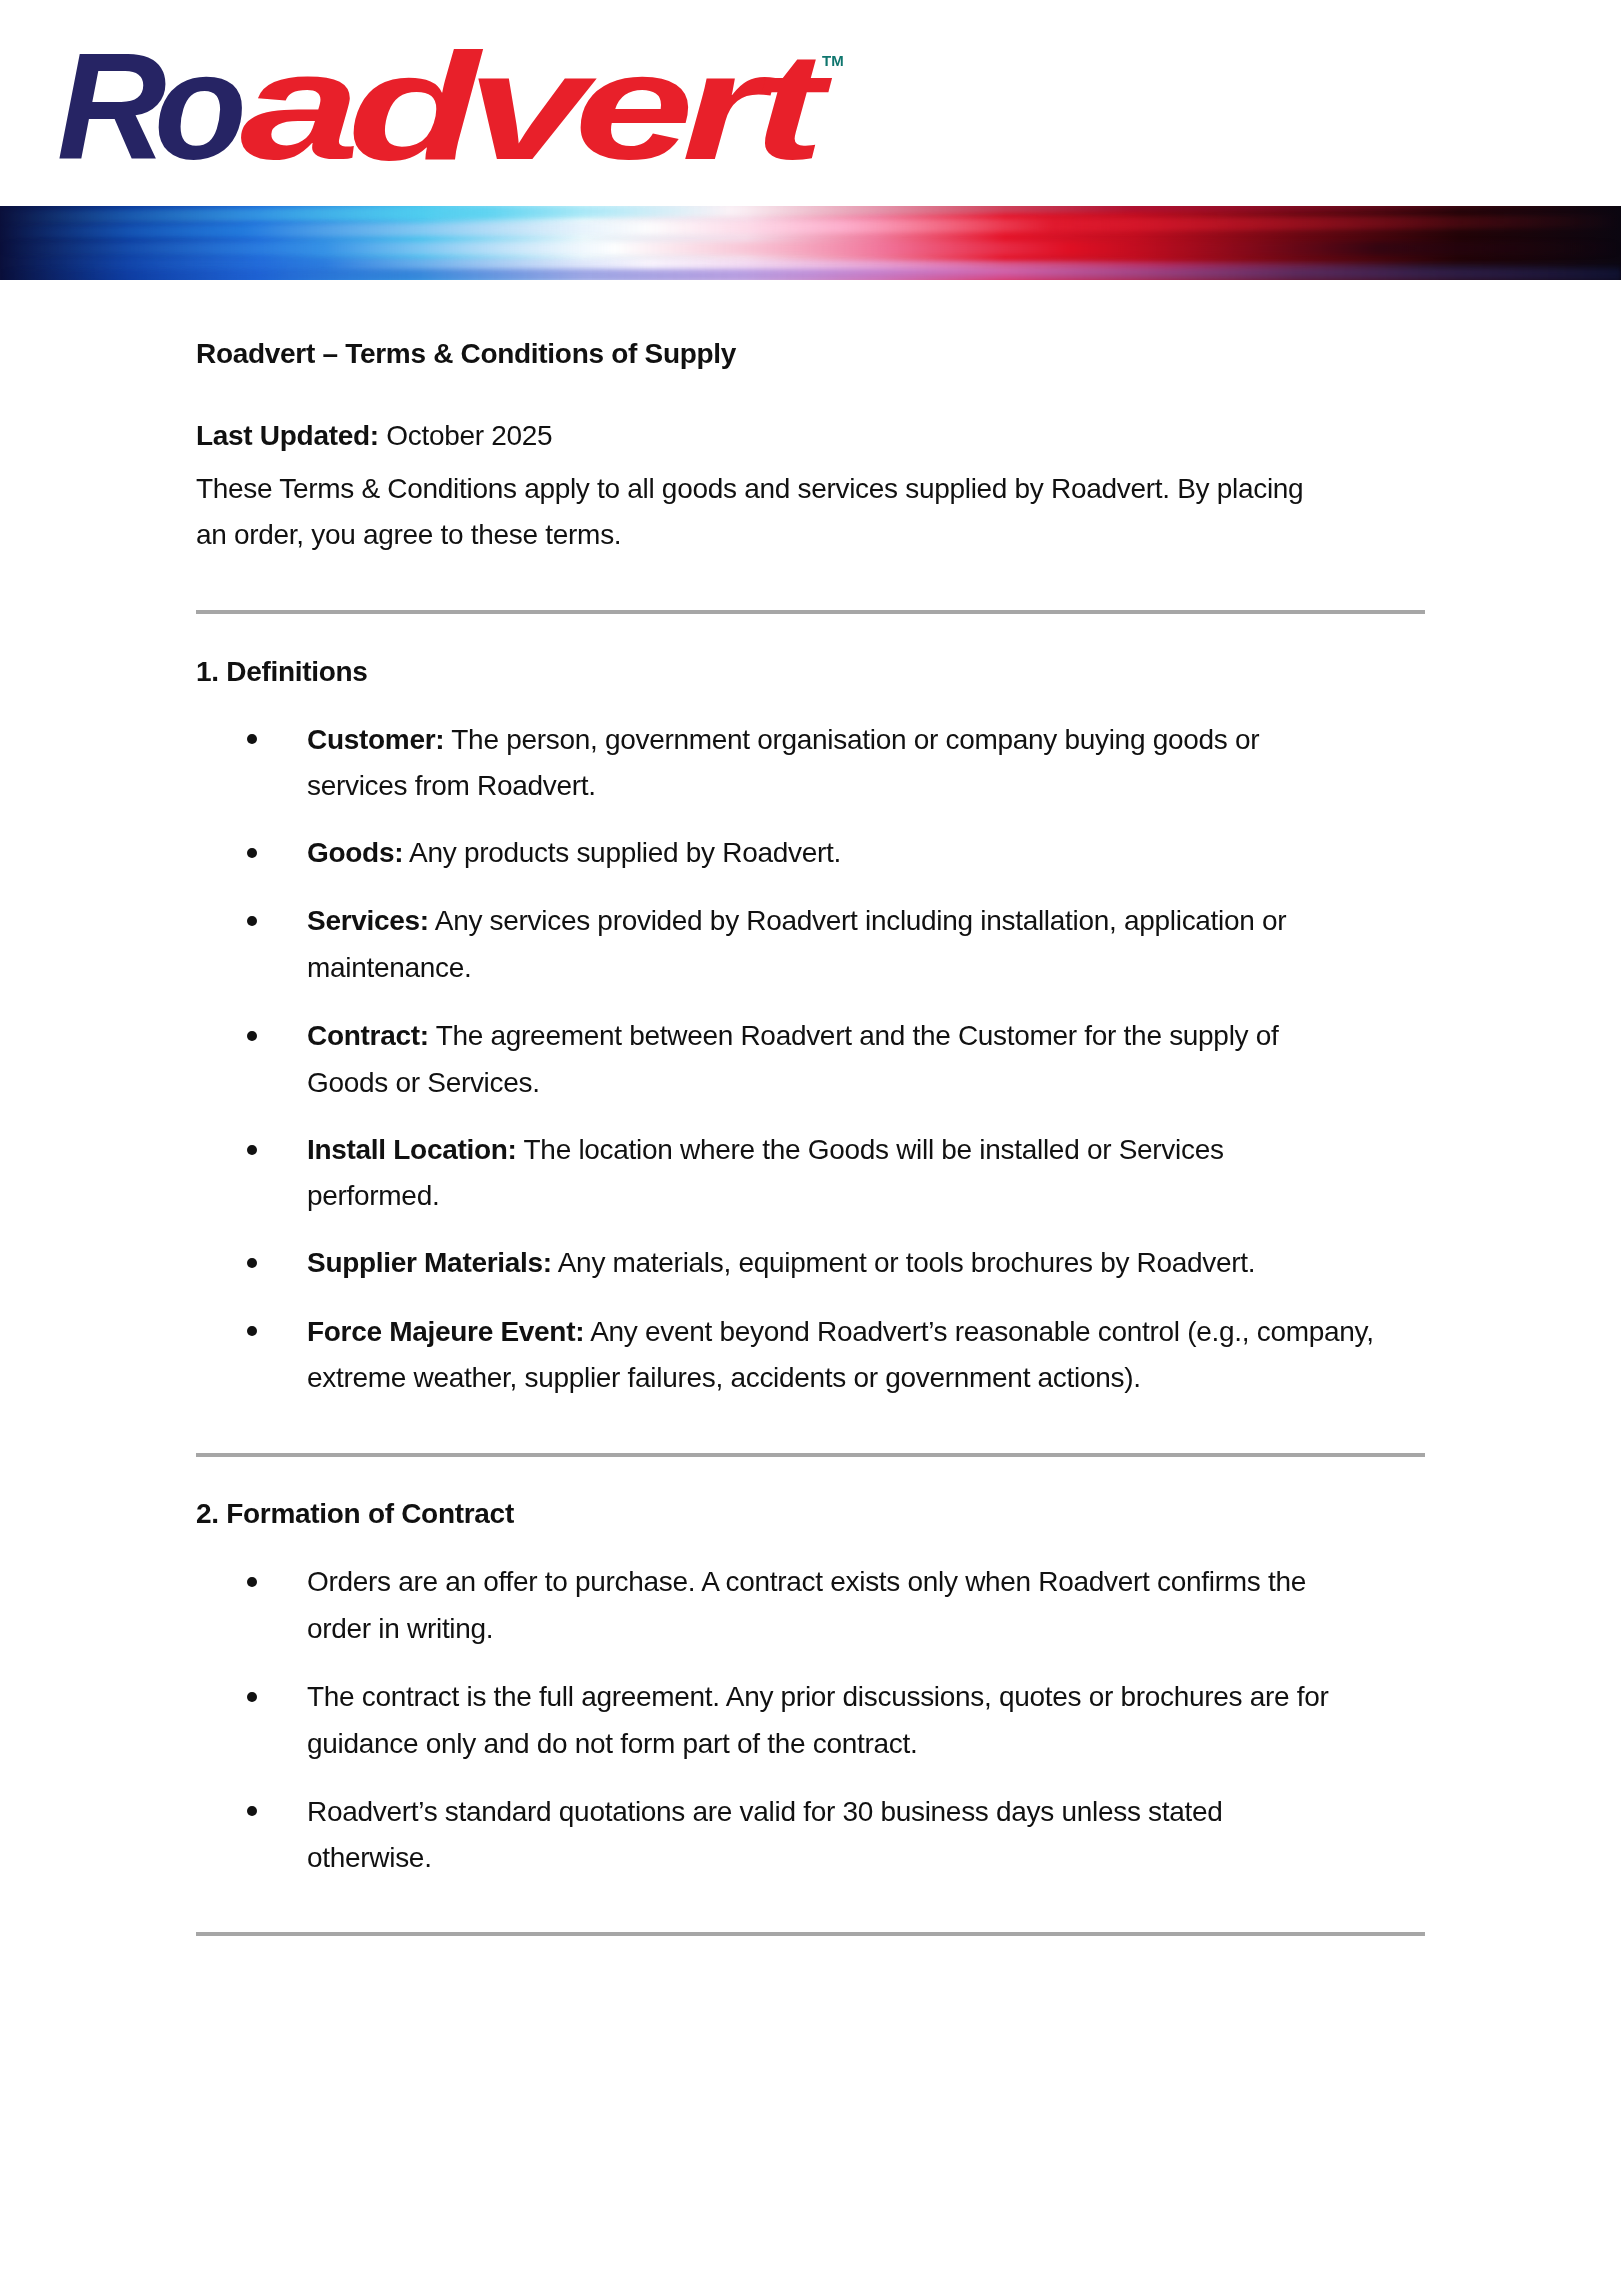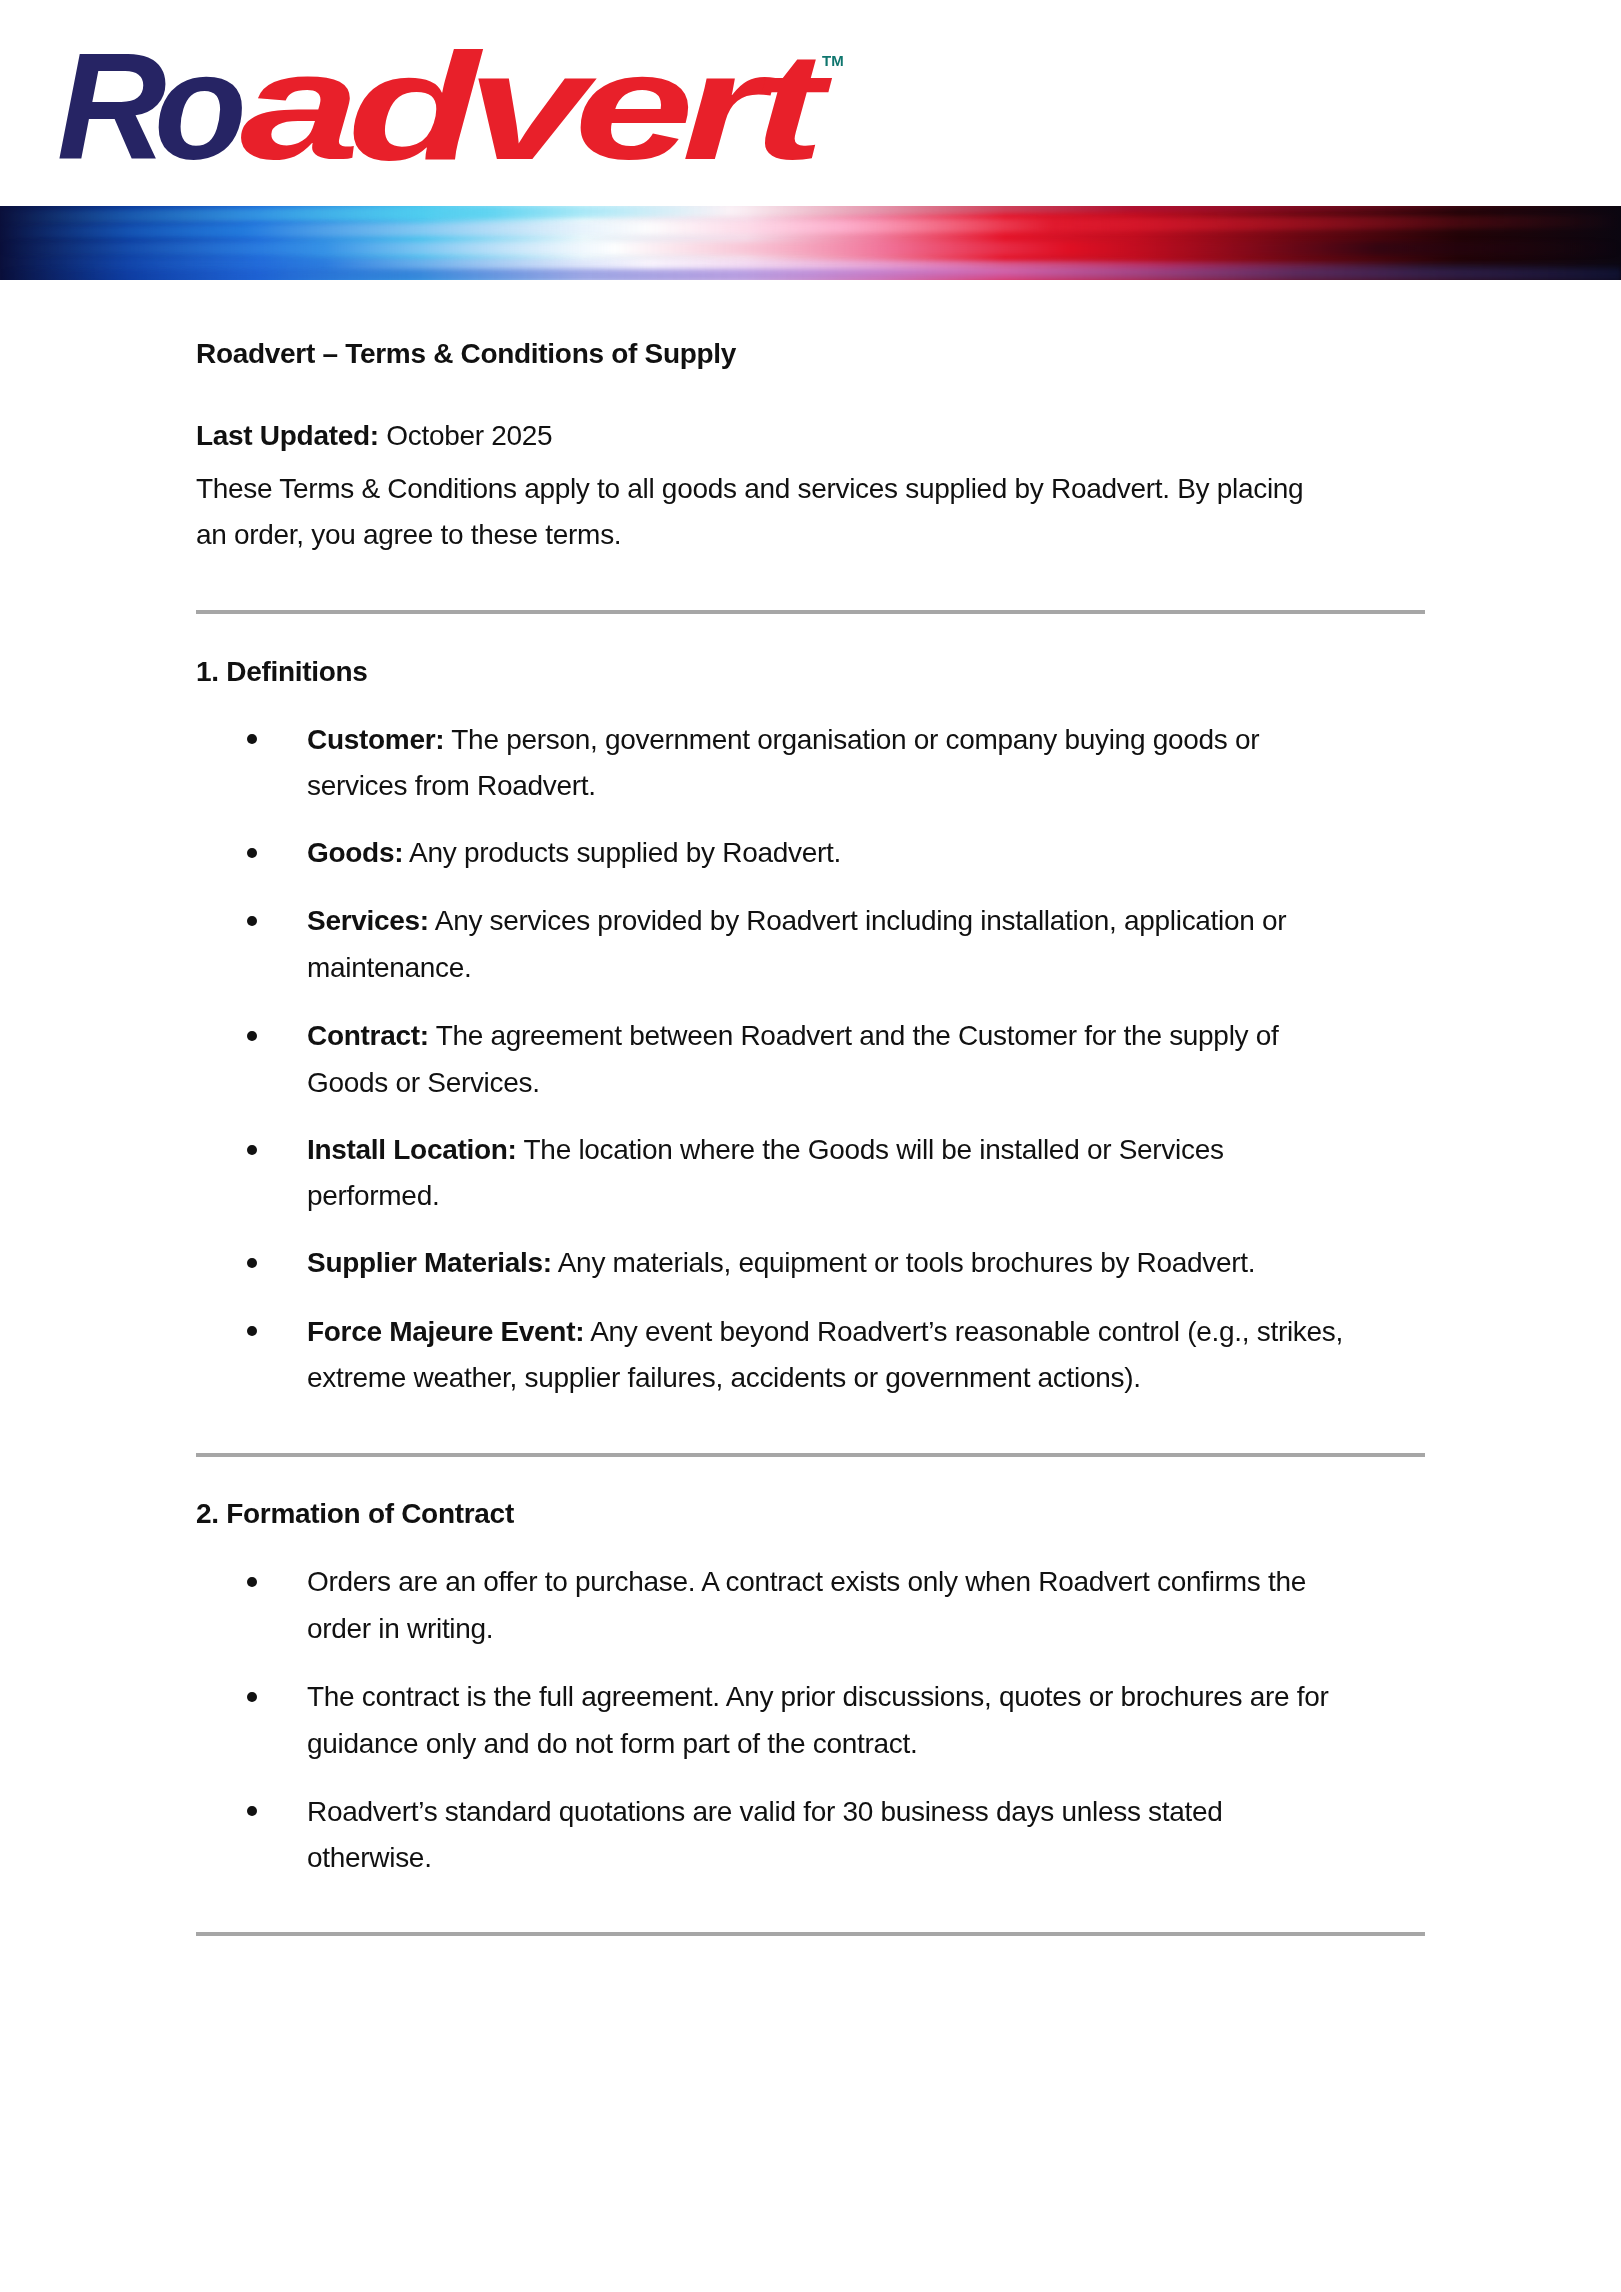--- a/index.html
+++ b/index.html
@@ -166,21 +166,21 @@
     <div class="item-line" style="top:1172px;">performed.</div>
   </div>
 
   <div>
     <div class="bullet" style="top:1258px;"></div>
     <div class="item-line" style="top:1239px;"><span class="bold">Supplier Materials:</span><span> Any materials, equipment or tools brochures by Roadvert.</span></div>
   </div>
 
   <div>
     <div class="bullet" style="top:1326px;"></div>
-    <div class="item-line" style="top:1308px;"><span class="bold">Force Majeure Event:</span><span> Any event beyond Roadvert’s reasonable control (e.g., strikes,</span></div>
+    <div class="item-line" style="top:1308px;"><span class="bold">Force Majeure Event:</span><span> Any event beyond Roadvert’s reasonable control (e.g., company,</span></div>
     <div class="item-line" style="top:1354px;">extreme weather, supplier failures, accidents or government actions).</div>
   </div>
 
   <div class="rule" style="top:1453px;"></div>
 
   <div class="line bold" style="top:1490px;">2. Formation of Contract</div>
 
   <div>
     <div class="bullet" style="top:1577px;"></div>
     <div class="item-line" style="top:1558px;">Orders are an offer to purchase. A contract exists only when Roadvert confirms the</div>

